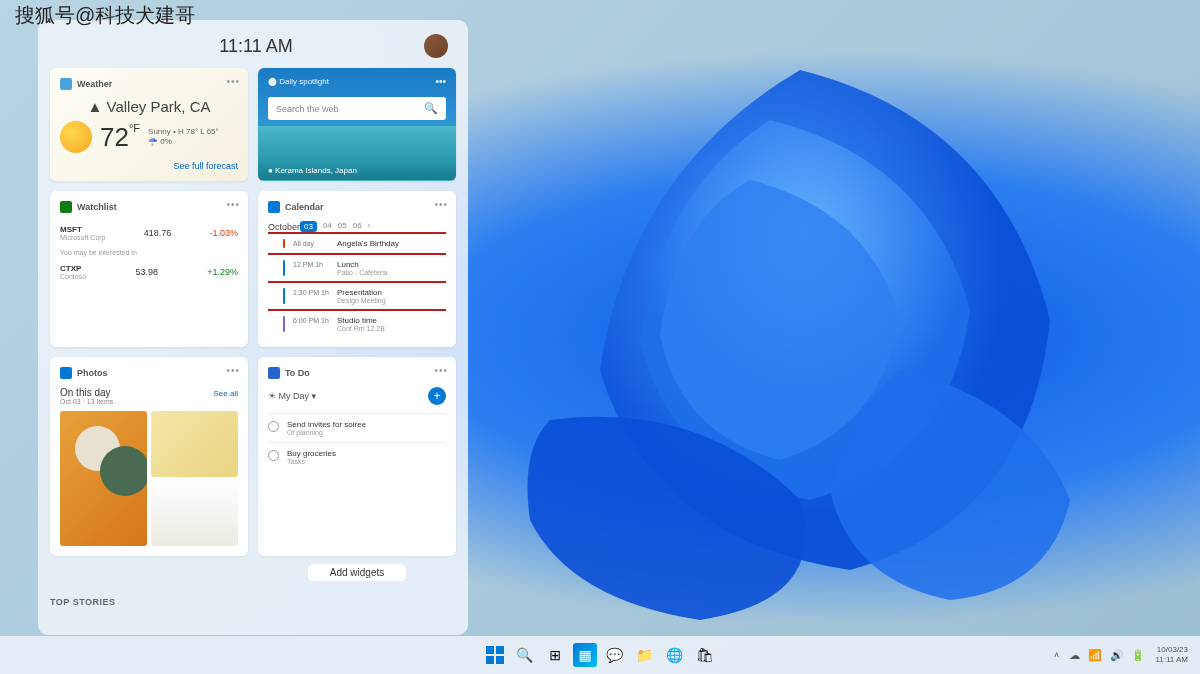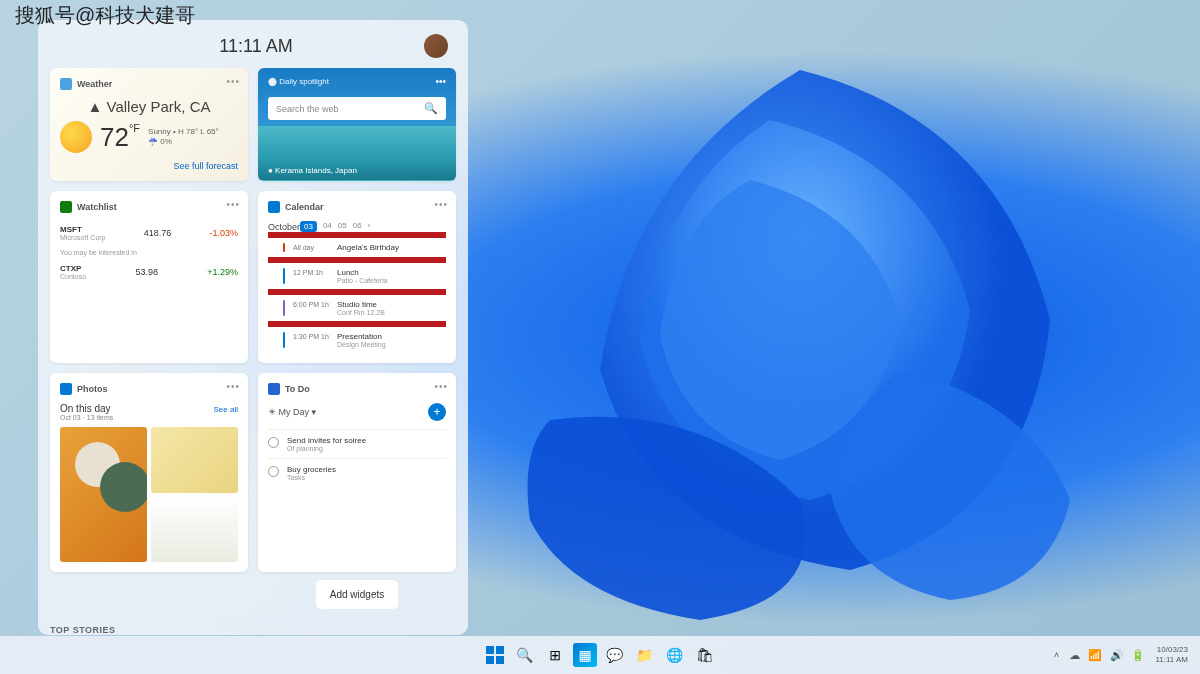--- a/index.html
+++ b/index.html
@@ -39,21 +39,21 @@
 .stock-sub{color:#999;font-size:7px}
 .stock-price{color:#333;font-size:9px}
 .stock-change{font-size:9px}
 .change-down{color:#d83b01}
 .change-up{color:#107c10}
 .divider-text{font-size:7px;color:#999;margin:4px 0}
 .calendar-widget .cal-nav{display:flex;justify-content:flex-start;align-items:center;font-size:9px;margin-bottom:0}
 .cal-month{color:#444}
 .cal-days{display:flex;gap:6px;font-size:8px;color:#888}
 .cal-day-active{background:#0078d4;color:#fff;border-radius:3px;padding:1px 4px}
-.cal-event{display:flex;gap:8px;padding:5px 15px;border-top:6px solid #b91c1c;font-size:8px}
+.cal-event{display:flex;gap:8px;padding:5px 15px;border-top:2px solid #b91c1c;font-size:8px}
 .cal-event-bar{width:2px;background:#d83b01;border-radius:1px}
 .cal-event-bar.blue{background:#0078d4}
 .cal-event-bar.purple{background:#8661c5}
 .cal-time{color:#777;width:36px;font-size:7px;line-height:1.3}
 .cal-title{color:#333;font-weight:500}
 .cal-sub{color:#999;font-size:7px}
 .photos-widget{grid-row:span 1}
 .photos-header{display:flex;justify-content:space-between;align-items:baseline;margin-bottom:6px}
 .photos-title{font-size:10px;color:#333;font-weight:500}
 .photos-meta{font-size:7px;color:#888}
@@ -65,21 +65,21 @@
 .photo1::after{content:'';position:absolute;top:35px;left:40px;width:50px;height:50px;border-radius:50%;background:#4a6b52}
 .photo2{background:linear-gradient(135deg,#f5e6a8,#e8d480)}
 .photo3{background:linear-gradient(180deg,#fff,#e8ebe0)}
 .todo-widget .todo-header{display:flex;justify-content:space-between;align-items:center;margin-bottom:8px}
 .todo-day{font-size:9px;color:#555}
 .todo-add{width:18px;height:18px;border-radius:50%;background:#0078d4;color:#fff;display:flex;align-items:center;justify-content:center;font-size:12px}
 .todo-item{display:flex;gap:8px;padding:6px 0;border-top:1px solid #eee;font-size:8px;align-items:flex-start}
 .todo-radio{width:11px;height:11px;border:1px solid #999;border-radius:50%;flex-shrink:0;margin-top:1px}
 .todo-text{color:#333}
 .todo-sub{color:#999;font-size:7px}
-.add-widgets-btn{grid-column:2;background:#fff;border-radius:5px;padding:9px;text-align:center;font-size:10px;color:#333;margin-top:-2px;width:82px;justify-self:center}
+.add-widgets-btn{grid-column:2;background:#fff;border-radius:5px;padding:3px;text-align:center;font-size:10px;color:#333;margin-top:-2px;width:98px;justify-self:center}
 .news-section{grid-column:1/3;margin-top:6px}
 .news-header{font-size:9px;color:#666;font-weight:600;margin-bottom:8px;letter-spacing:0.5px}
 .taskbar{position:absolute;bottom:0;left:0;right:0;height:38px;background:rgba(235,240,248,0.9);backdrop-filter:blur(20px);display:flex;align-items:center;justify-content:center}
 .taskbar-center{display:flex;gap:6px;align-items:center}
 .taskbar-icon{width:24px;height:24px;border-radius:3px;display:flex;align-items:center;justify-content:center;font-size:14px}
 .taskbar-right{position:absolute;right:12px;display:flex;align-items:center;gap:10px;font-size:9px;color:#555}
 .tray-icons{display:flex;gap:8px;font-size:11px;color:#555}
 .tray-time{text-align:right;line-height:1.2;font-size:8px}
 </style>
 </head>
@@ -200,35 +200,35 @@
       <div class="cal-event">
           <div class="cal-event-bar blue"></div>
           <div class="cal-time">12 PM
 1h</div>
           <div>
             <div class="cal-title">Lunch</div>
             <div class="cal-sub">Patio - Cafeteria</div>
           </div>
         </div>
       <div class="cal-event">
+          <div class="cal-event-bar blue"></div>
+          <div class="cal-time">1:30 PM
+1h</div>
+          <div>
+            <div class="cal-title">Presentation</div>
+            <div class="cal-sub">Design Meeting</div>
+          </div>
+        </div>
+      <div class="cal-event">
           <div class="cal-event-bar purple"></div>
           <div class="cal-time">6:00 PM
 1h</div>
           <div>
             <div class="cal-title">Studio time</div>
             <div class="cal-sub">Conf Rm 12.2B</div>
-          </div>
-        </div>
-      <div class="cal-event">
-          <div class="cal-event-bar blue"></div>
-          <div class="cal-time">1:30 PM
-1h</div>
-          <div>
-            <div class="cal-title">Presentation</div>
-            <div class="cal-sub">Design Meeting</div>
           </div>
         </div>
     </div>
 
     <div class="widget photos-widget">
       <div class="widget-header">
           <span class="icon" style="background:#0078d4"></span>
           <span>Photos</span>
         </div>
       <div class="widget-menu">•••</div>

